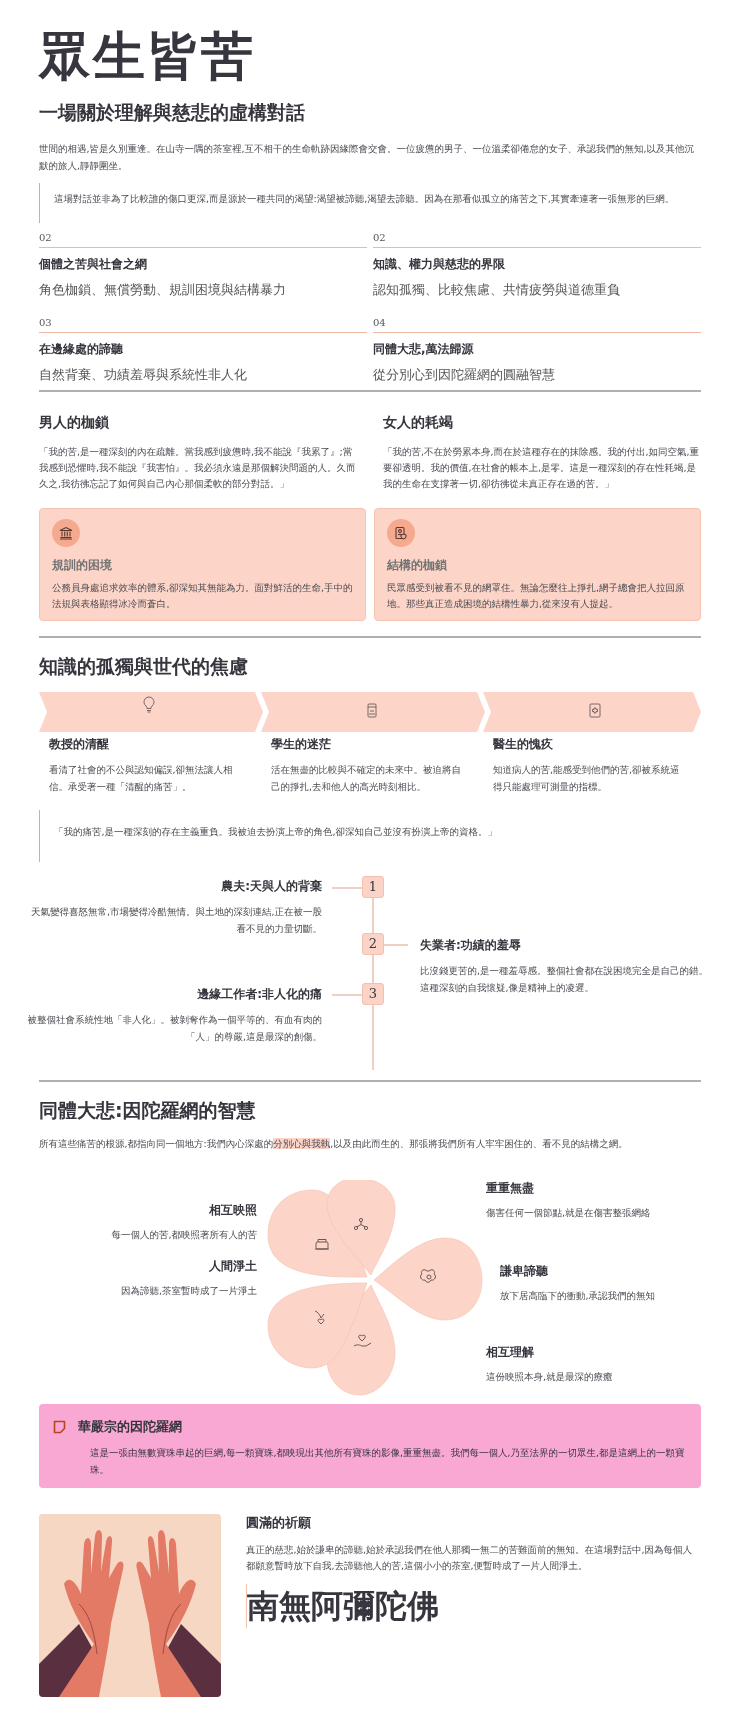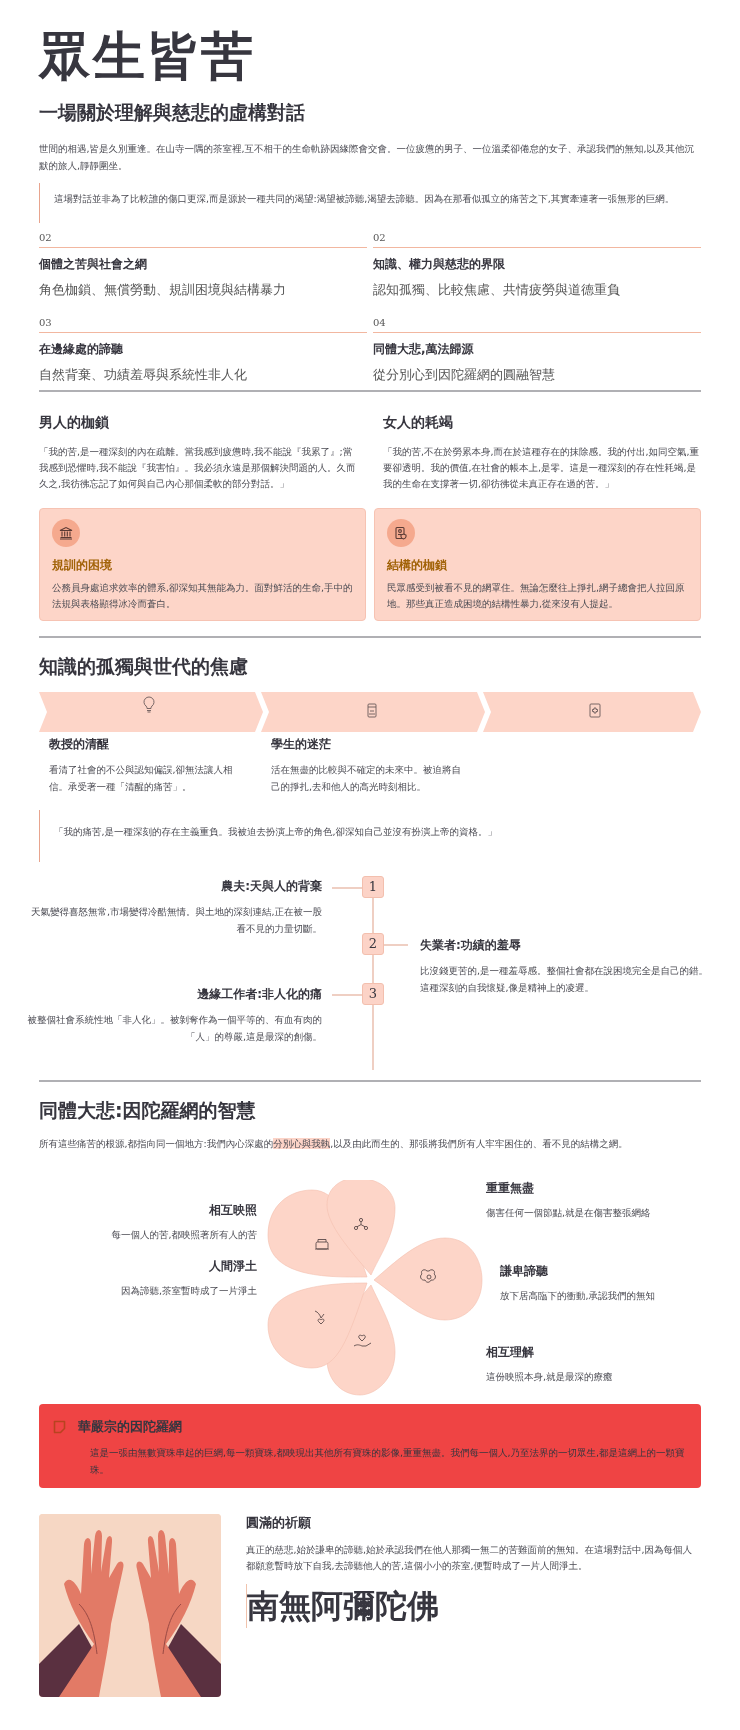--- a/index.html
+++ b/index.html
@@ -12,42 +12,42 @@
   .toc-item .num { font-size: 10px; color: #555; font-family: "DejaVu Serif", serif; padding-bottom: 4px; border-bottom: 1.5px solid #f2b7a0; }
   .toc-item .h { font-size: 12px; font-weight: bold; color: #37363f; margin-top: 8px; }
   .toc-item .d { font-size: 13px; color: #555; margin-top: 8px; }
   .hr { position: absolute; left: 39px; width: 662px; height: 1.5px; background: #b0b0b4; }
   .two-col { position: absolute; left: 39px; width: 662px; display: flex; gap: 16px; }
   .two-col .col { flex: 1; }
   .col h3 { font-size: 14px; font-weight: bold; color: #37363f; margin-bottom: 12px; }
   .col p { font-size: 9.5px; line-height: 16px; color: #4a4a52; }
   .card { flex: 1; height: 113px; background: #fdd5c8; border-radius: 4px; border: 1px solid #f6c3b3; padding: 10px 12px; }
   .card .ic { width: 28px; height: 28px; border-radius: 50%; background: #f5a98e; display: flex; align-items: center; justify-content: center; }
-  .card h4 { font-size: 12px; font-weight: bold; color: #a16207; margin-top: 10px; }
+  .card h4 { font-size: 12px; font-weight: bold; color: #737373; margin-top: 10px; }
   .card p { font-size: 9.5px; line-height: 16px; color: #4a4a52; margin-top: 6px; }
   .h2 { position: absolute; left: 39px; font-size: 19px; font-weight: bold; color: #37363f; }
   .arrows { position: absolute; left: 39px; top: 692px; width: 662px; height: 40px; }
   .steps { position: absolute; left: 39px; top: 736px; width: 662px; display: flex; }
   .step { width: 220px; padding: 0 10px; }
   .step h4 { font-size: 12px; font-weight: bold; color: #37363f; }
   .step p { font-size: 9.5px; line-height: 17px; color: #4a4a52; margin-top: 8px; }
   .quote { position: absolute; left: 39px; top: 810px; width: 662px; height: 52px; border-left: 1.5px solid #e8a48e; padding: 14px 14px; font-size: 9.5px; line-height: 15px; color: #4a4a52; }
   .tl-line { position: absolute; left: 372px; top: 892px; width: 1.5px; height: 178px; background: #efcfc3; }
   .tl-badge { position: absolute; width: 22px; height: 22px; background: #fcd3c7; border: 1px solid #f3bfae; border-radius: 3px; font-family: "DejaVu Serif", serif; font-size: 13px; text-align: center; line-height: 20px; color: #37363f; }
   .tl-conn { position: absolute; height: 1.5px; background: #efcfc3; }
   .tl-left { position: absolute; right: 418px; text-align: right; width: 300px; }
   .tl-right { position: absolute; left: 420px; width: 290px; }
   .tl-h { font-size: 12px; font-weight: bold; color: #37363f; }
   .tl-p { font-size: 9.5px; line-height: 17px; color: #4a4a52; margin-top: 8px; }
   .hl { background: #fcd3c7; }
   .flower { position: absolute; left: 260px; top: 1180px; width: 240px; height: 220px; }
   .f-label { position: absolute; }
   .f-label .fh { font-size: 12px; font-weight: bold; color: #37363f; }
   .f-label .fp { font-size: 9.5px; color: #4a4a52; margin-top: 10px; }
-  .note { position: absolute; left: 39px; top: 1404px; width: 662px; height: 84px; background: #ef4444; border-radius: 4px; padding: 14px 14px; }
+  .note { position: absolute; left: 39px; top: 1404px; width: 662px; height: 84px; background: #f9a8d4; border-radius: 4px; padding: 14px 14px; }
   .note .nh { font-size: 13px; font-weight: bold; color: #37363f; display: flex; align-items: center; gap: 12px; }
   .note .np { font-size: 9.5px; line-height: 17px; color: #37363f; margin-left: 37px; margin-top: 8px; }
   .img-box { position: absolute; left: 39px; top: 1514px; width: 182px; height: 183px; border-radius: 4px; background: #f6d7c4; overflow: hidden; }
   .final { position: absolute; left: 246px; top: 1514px; width: 455px; }
   .final h3 { font-size: 13px; font-weight: bold; color: #37363f; }
   .final p { font-size: 9.5px; line-height: 16px; color: #4a4a52; margin-top: 10px; }
   .mantra { margin-top: 10px; border-left: 1.5px solid #f0c3ad; padding-left: 0; font-size: 32px; font-weight: bold; color: #37363f; height: 44px; line-height: 44px; }
 </style>
 </head>
 <body>
@@ -142,20 +142,24 @@
 
 <div class="steps">
   <div class="step">
     <h4>教授的清醒</h4>
     <p>看清了社會的不公與認知偏誤,卻無法讓人相信。承受著一種「清醒的痛苦」。</p>
   </div>
   <div class="step" style="padding-left:12px">
     <h4>學生的迷茫</h4>
     <p>活在無盡的比較與不確定的未來中。被迫將自己的掙扎,去和他人的高光時刻相比。</p>
   </div>
+  <div class="step" style="padding-left:14px">
+    <h4>醫生的愧疚</h4>
+    <p>知道病人的苦,能感受到他們的苦,卻被系統逼得只能處理可測量的指標。</p>
+  </div>
 </div>
 
 <div class="quote">
   <div>「我的痛苦,是一種深刻的存在主義重負。我被迫去扮演上帝的角色,卻深知自己並沒有扮演上帝的資格。」</div>
 </div>
 
 <div class="tl-line"></div>
 <div class="tl-badge" style="left:362px; top:876px">1</div>
 <div class="tl-conn" style="left:332px; top:887px; width:30px"></div>
 <div class="tl-badge" style="left:362px; top:933px">2</div>

